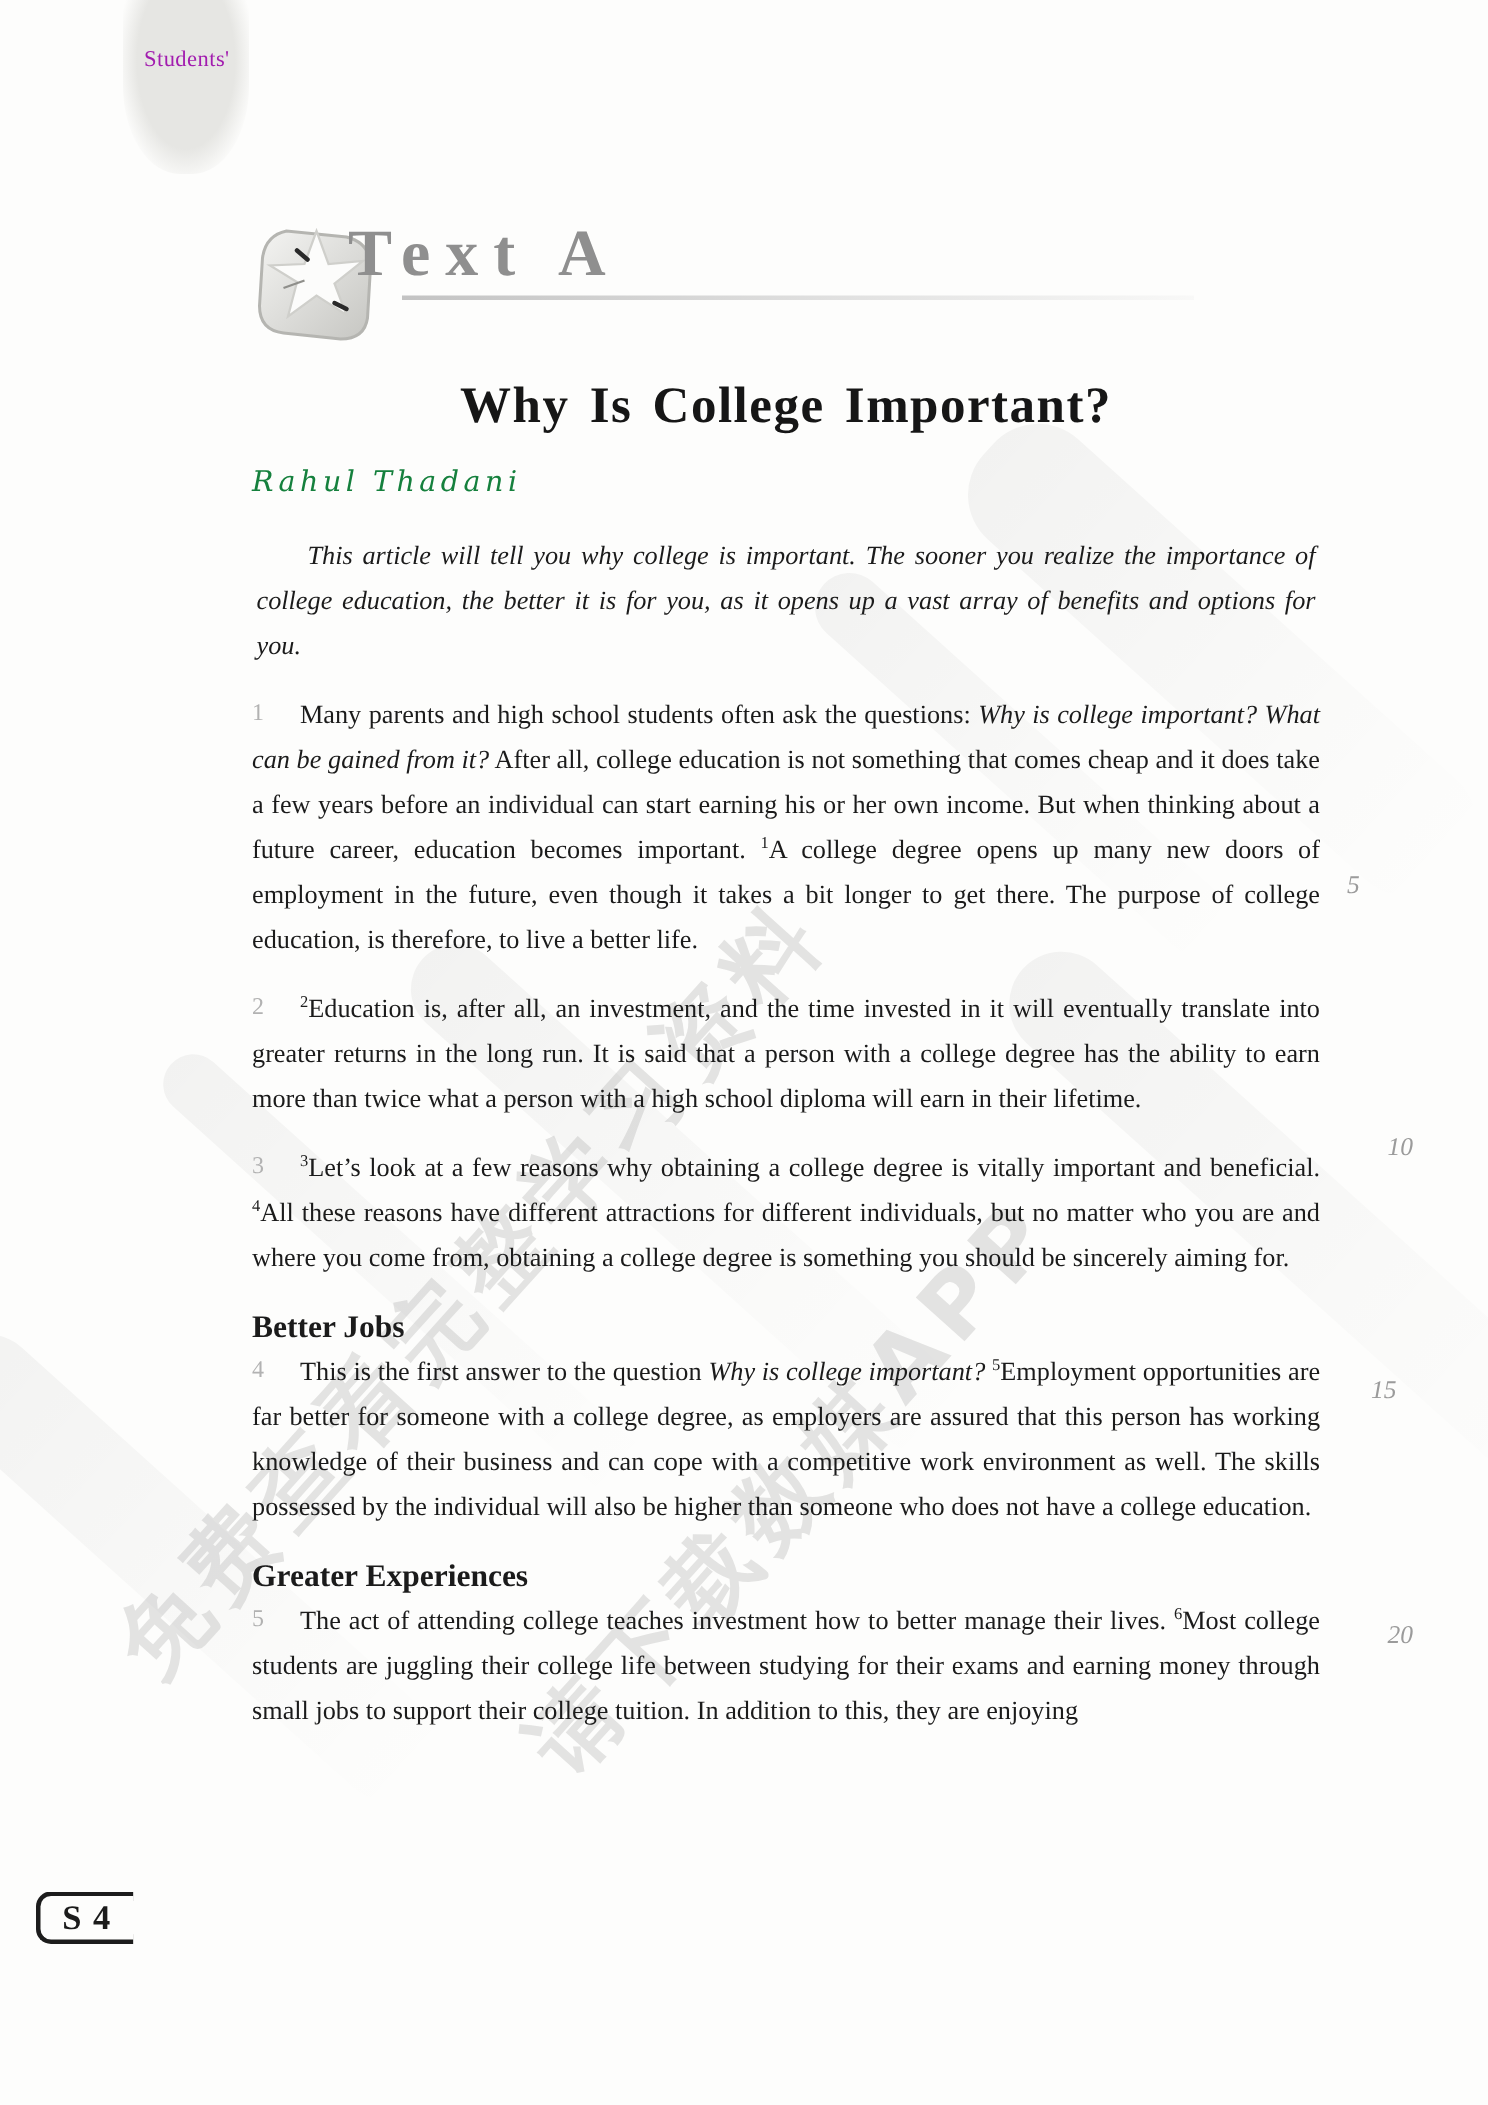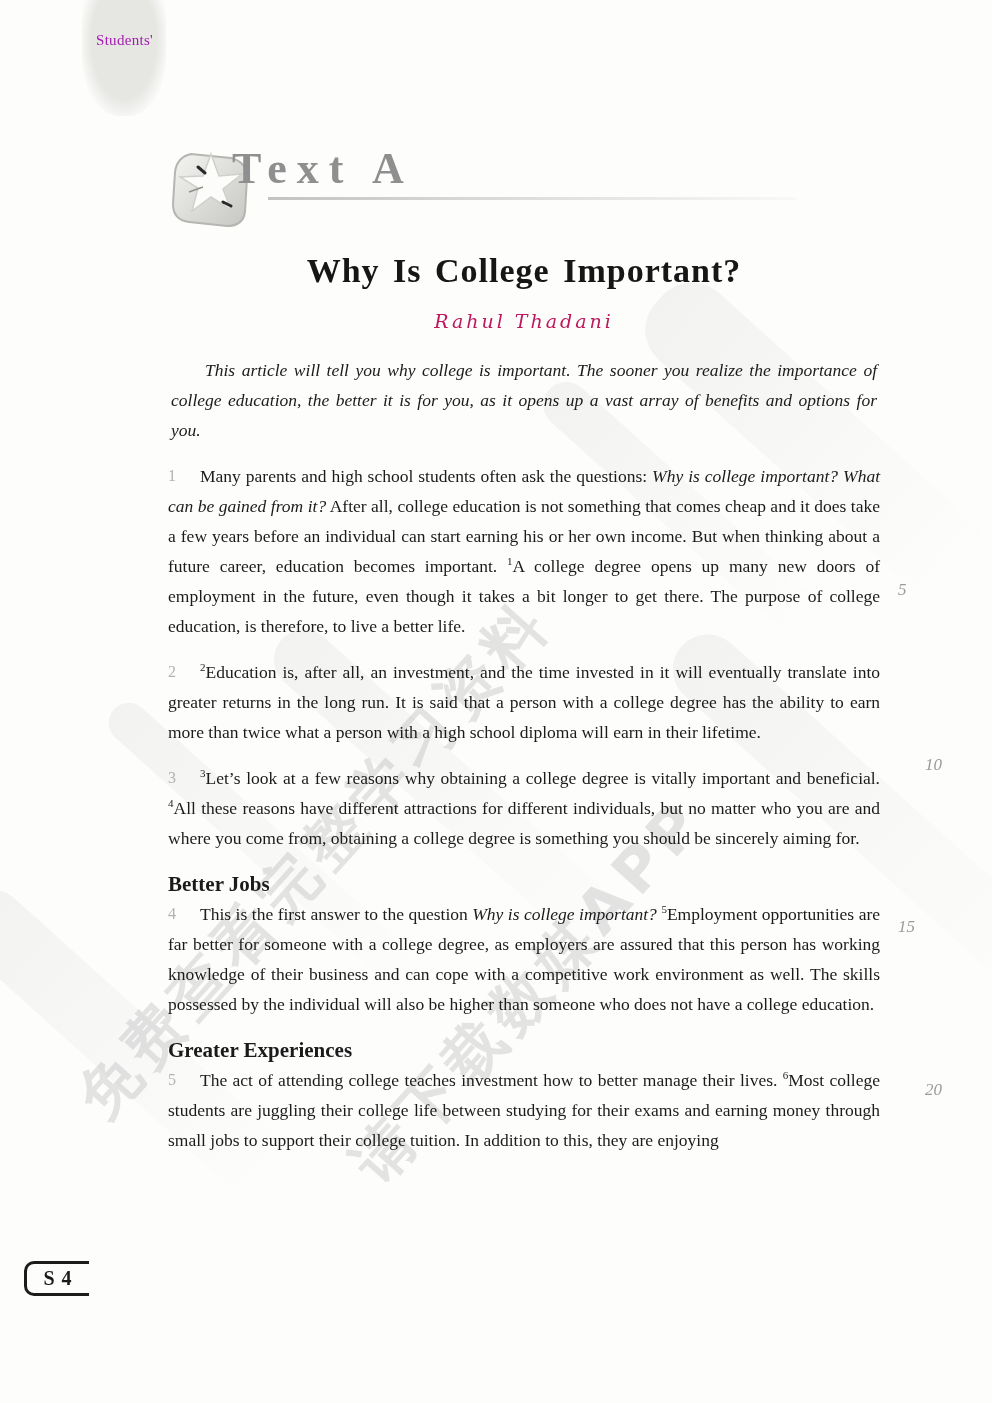--- a/index.html
+++ b/index.html
@@ -56,22 +56,22 @@
     position:absolute;left:268px;top:197px;width:528px;height:3px;
     background:linear-gradient(to right,#c3c3c3,rgba(195,195,195,0.08));
   }
   .article-title{
     position:absolute;left:168px;top:252px;width:712px;
     text-align:center;font-size:34px;font-weight:bold;color:#161616;
     letter-spacing:1px;word-spacing:4px;
   }
   .article-author{
     position:absolute;left:168px;top:310px;width:712px;
-    text-align:center;font-style:italic;font-size:19px;
-    color:#be185d;letter-spacing:3px;
+    font-style:italic;font-size:19px;
+    color:#15803d;letter-spacing:3px;
     font-family:"DejaVu Serif",serif;
   }
   
   .column{
     position:absolute;left:168px;top:352px;width:712px;
     font-size:17.5px;line-height:30px;text-align:justify;
   }
   .intro{font-style:italic;text-indent:34px;word-spacing:2px;}
   .para{position:relative;text-indent:32px;margin-top:16px;}
   .para .pnum{
@@ -84,29 +84,29 @@
     text-indent:0;line-height:30px;
   }
   em{font-style:italic;}
   
   .line-num{
     position:absolute;left:898px;width:44px;
     font-style:italic;font-size:17px;color:#9b9b9b;
   }
   .line-num.n5{top:580px;}
   .line-num.n10{top:755px;text-align:right;}
-  .line-num.n15{top:917px;}
+  .line-num.n15{top:917px;margin-left:16px;}
   .line-num.n20{top:1080px;text-align:right;}
   
   .page-tab{
     position:absolute;left:24px;top:1261px;width:62px;height:29px;
     border:3px solid #1c1c1c;border-right:none;
     border-radius:10px 0 0 10px;
     display:flex;align-items:center;justify-content:center;
-    font-weight:bold;font-size:20px;letter-spacing:1px;
+    font-weight:bold;font-size:23px;letter-spacing:1px;
   }
 </style>
 </head>
 <body>
 
 <div class="page">
 
   <div class="corner-blob"></div>
   <div class="streak s1"></div>
   <div class="streak s2"></div>

